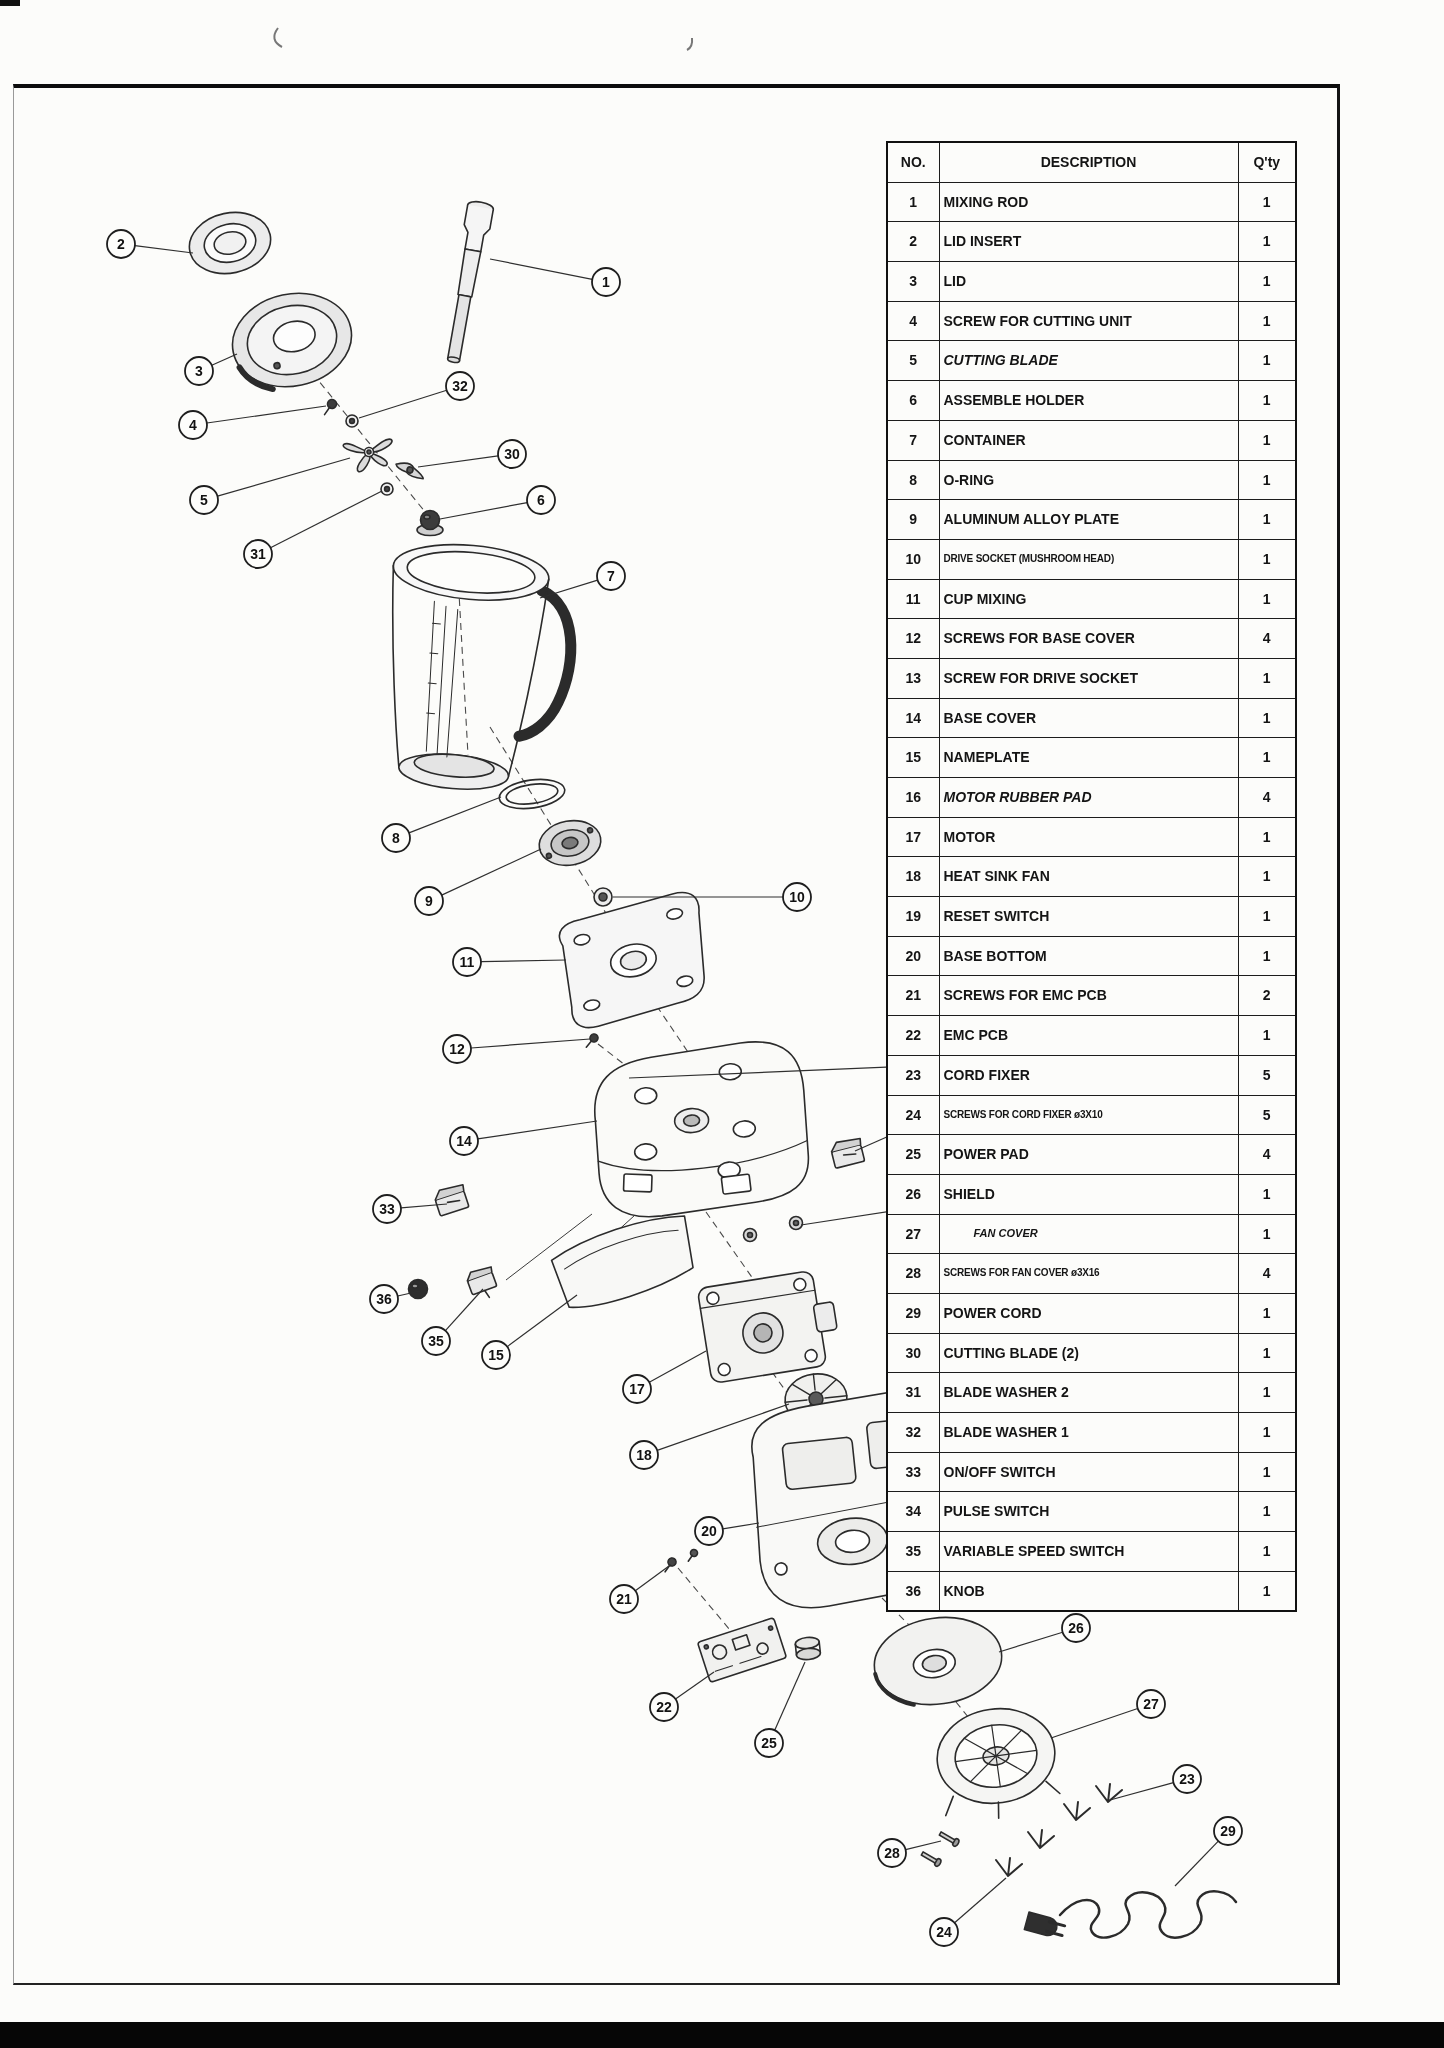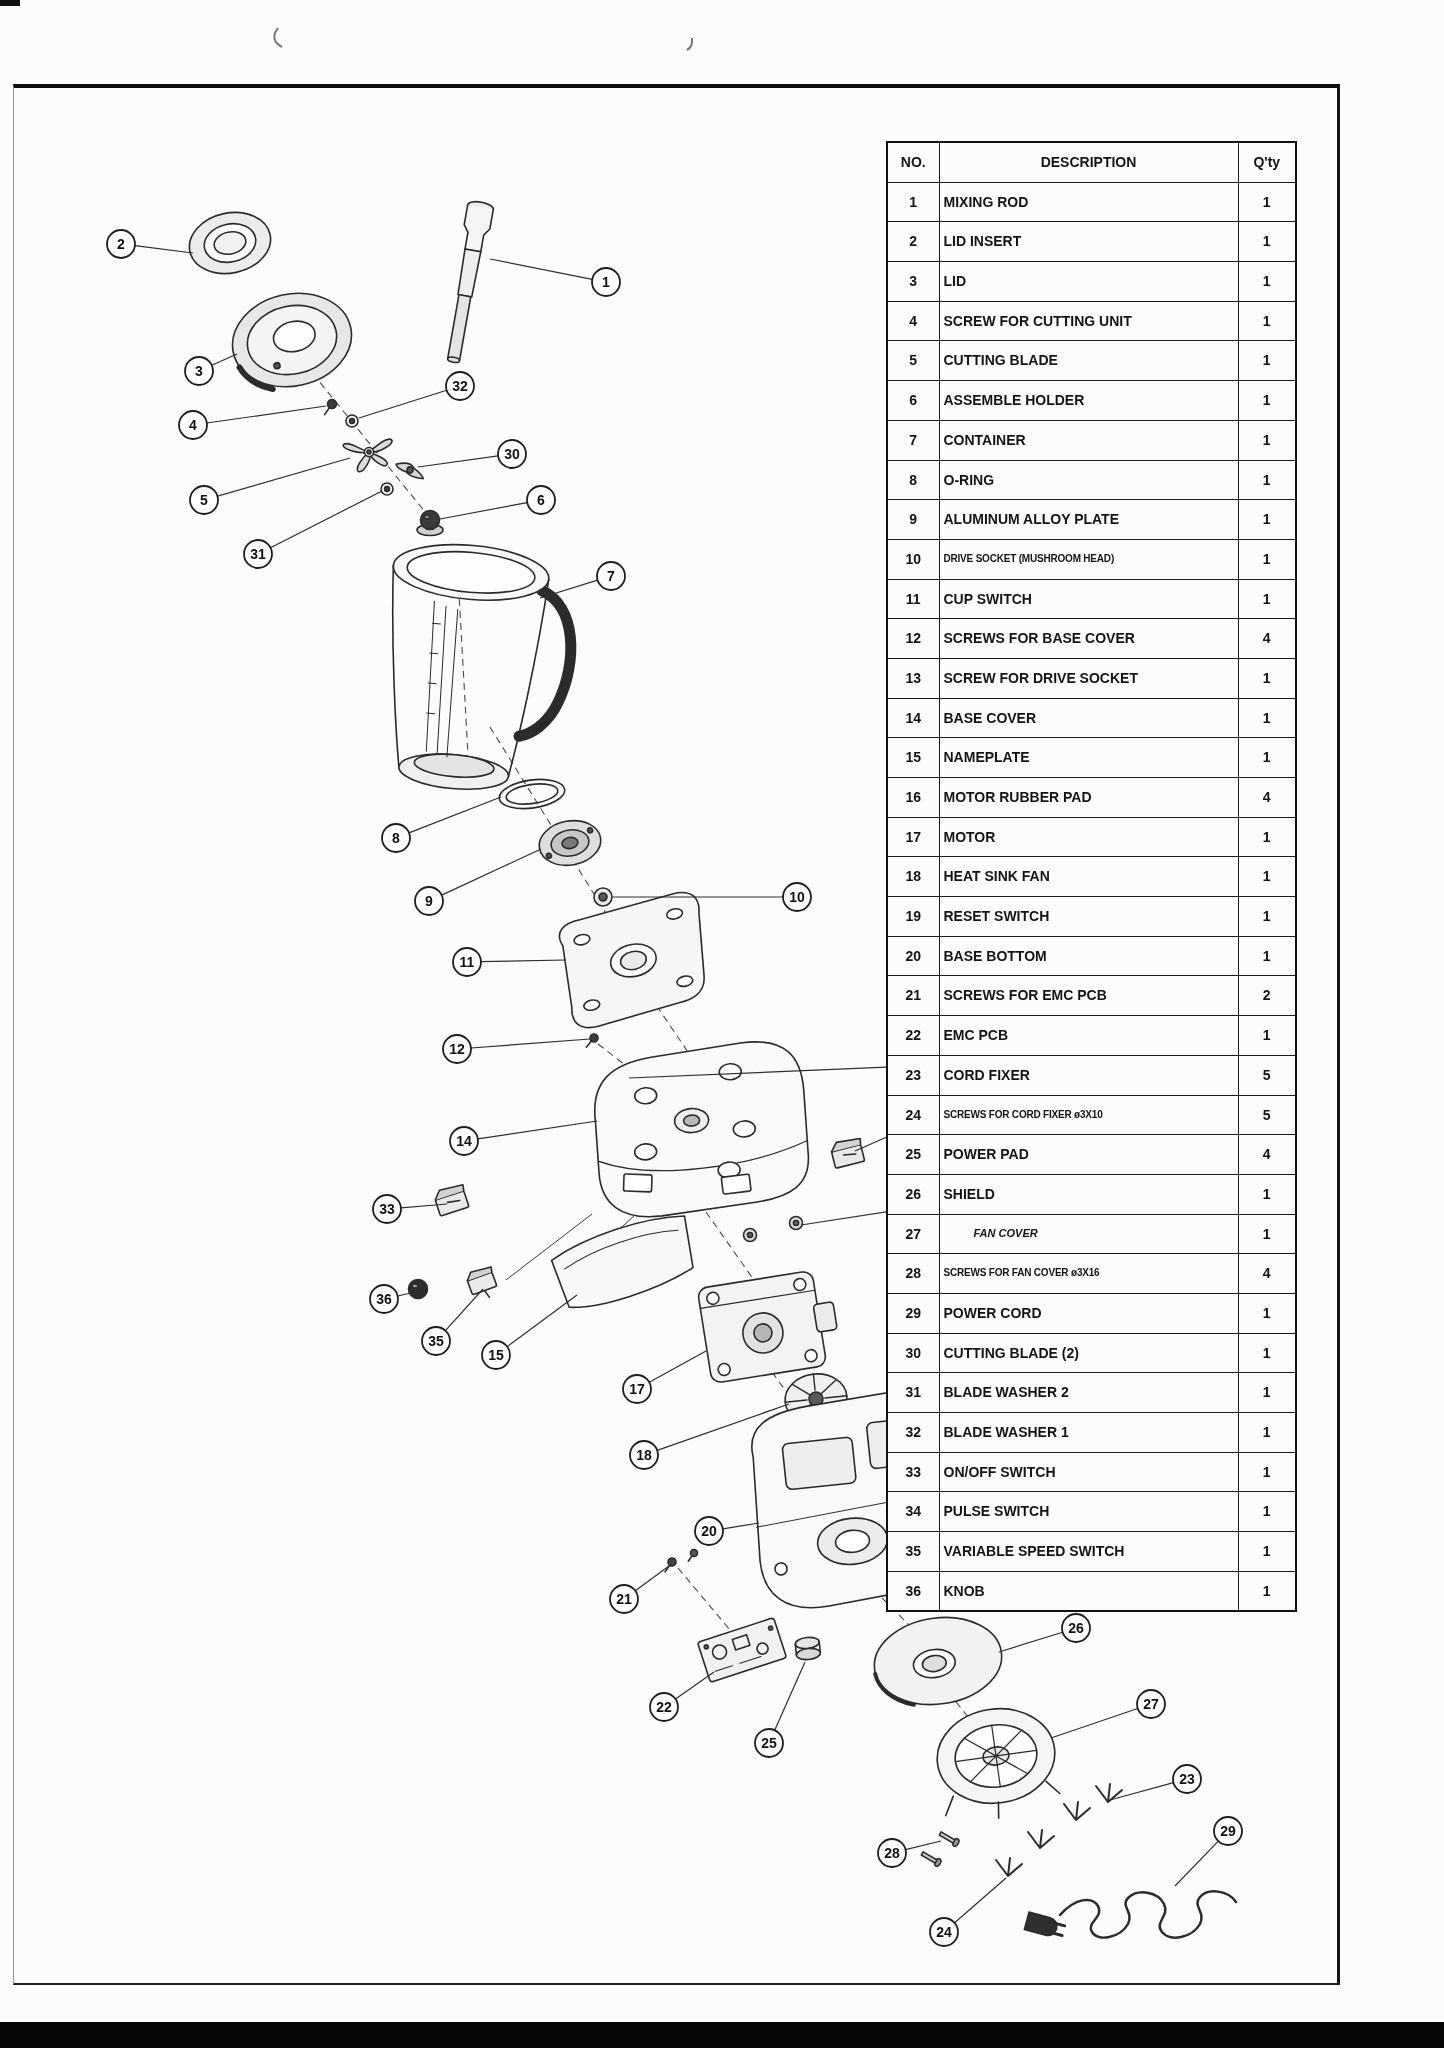--- a/index.html
+++ b/index.html
@@ -25,21 +25,21 @@
   }
   .parts-table td {
     border: 1.5px solid #1c1c1c; height: 21px; padding: 0 4px;
     font-size: 14px; font-weight: bold; color: #141414;
     line-height: 1.05; white-space: nowrap; overflow: hidden;
   }
   .parts-table td.col-no   { text-align: center; padding: 12px 2px; }
   .parts-table td.col-desc { text-align: left; }
   .parts-table td.col-qty  { text-align: center; }
   .parts-table tr.head td  { text-align: center; }
-  td.italic { }
+  td.italic { font-style: italic; }
   td.small-text { font-size: 10px; letter-spacing: -0.2px; }
   td.script { font-style: italic; font-size: 11px; padding-left: 34px; }
 
   .callout-circle { fill: #fdfdfb; stroke: #1e1e1e; stroke-width: 1.8; }
   .callout-text {
     font-family: "Liberation Sans", sans-serif; font-size: 14px; font-weight: bold;
     fill: #111; text-anchor: middle;
   }
   .leader { stroke: #2f2f2f; stroke-width: 1.2; }
   .axis { stroke: #4a4a4a; stroke-width: 1.1; stroke-dasharray: 7 5; fill: none; }
@@ -609,21 +609,21 @@
           <td class="col-desc">ALUMINUM ALLOY PLATE</td>
           <td class="col-qty">1</td>
         </tr>
         <tr>
           <td class="col-no">10</td>
           <td class="col-desc small-text">DRIVE SOCKET (MUSHROOM HEAD)</td>
           <td class="col-qty">1</td>
         </tr>
         <tr>
           <td class="col-no">11</td>
-          <td class="col-desc">CUP SWITCH</td>
+          <td class="col-desc">CUP MIXING</td>
           <td class="col-qty">1</td>
         </tr>
         <tr>
           <td class="col-no">12</td>
           <td class="col-desc">SCREWS FOR BASE COVER</td>
           <td class="col-qty">4</td>
         </tr>
         <tr>
           <td class="col-no">13</td>
           <td class="col-desc">SCREW FOR DRIVE SOCKET</td>

